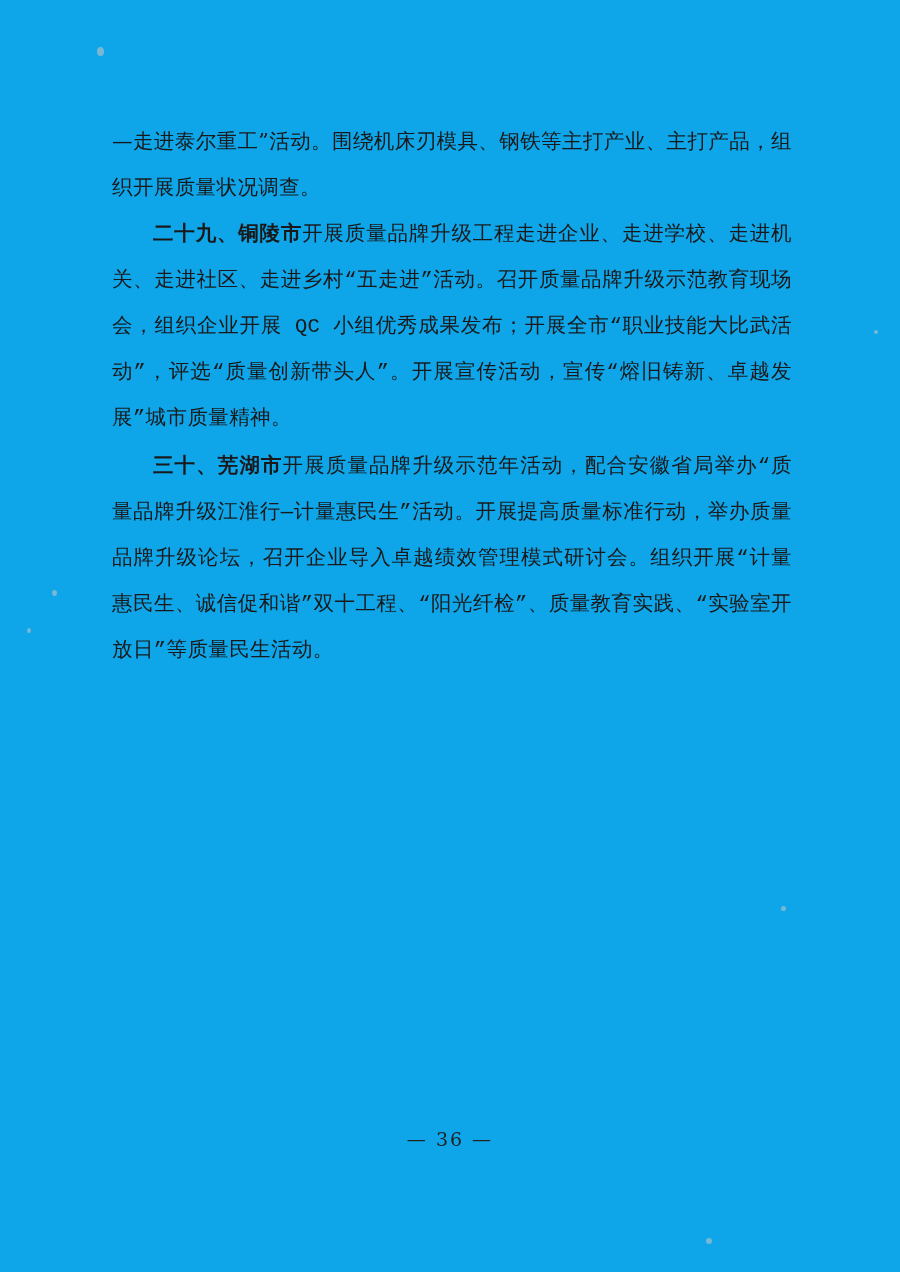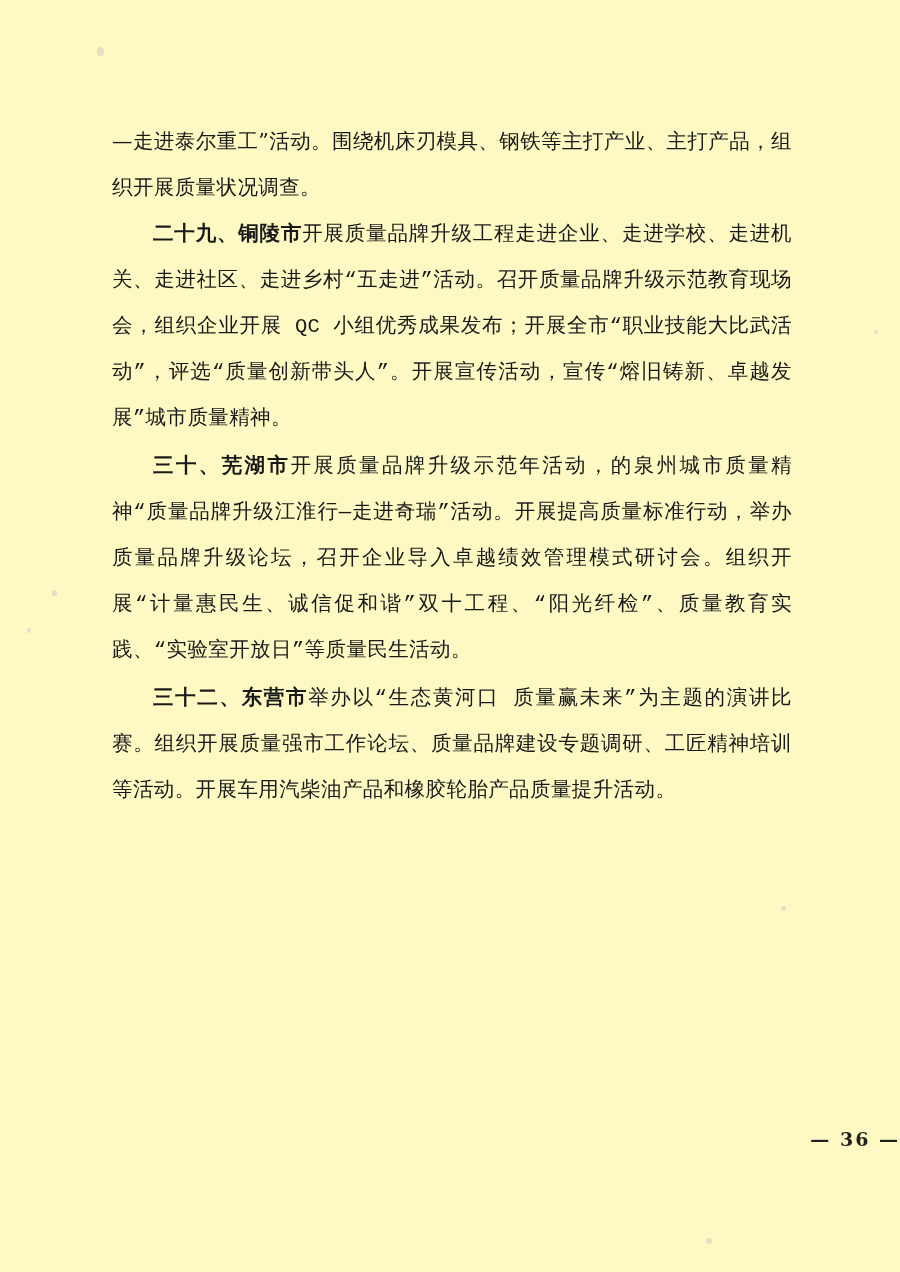--- a/index.html
+++ b/index.html
@@ -12,21 +12,21 @@
     height: 1272px;
     position: relative;
     overflow: hidden;
     font-family: "DejaVu Serif", "Liberation Serif", serif;
   }
   .page {
     position: absolute;
     top: 0; left: 0;
     width: 900px;
     height: 1272px;
-    background: #fef9c3;
+    background: #0ea5e9;
   }
   
   .speck {
     position: absolute;
     background: #cfc9c2;
     border-radius: 50%;
     opacity: .55;
   }
   .content {
     position: absolute;
@@ -49,26 +49,25 @@
     font-family: Liberation Mono, monospace;
   }
   .city {
     font-weight: bold;
   }
   .footer {
     position: absolute;
     left: 0;
     top: 1128px;
     width: 900px;
-    text-align: right;
+    text-align: center;
     font-size: 19px;
     color: #222;
     letter-spacing: 2px;
     font-family: "DejaVu Serif", "Liberation Serif", serif;
-    font-weight: bold;
   }
 </style>
 </head>
 <body>
 
 <div class="page">
 
   <div class="speck" style="left:97px;  top:47px;  width:7px;  height:9px;"></div>
   <div class="speck" style="left:52px;  top:590px; width:5px;  height:6px;"></div>
   <div class="speck" style="left:27px;  top:628px; width:4px;  height:5px;"></div>
@@ -80,25 +79,22 @@
 
     <p class="para">
       <span>—走进泰尔重工”活动。围绕机床刃模具、钢铁等主打产业、主打产品，组织开展质量状况调查。</span>
     </p>
 
     <p class="para indent">
       <span class="city">二十九、</span><span class="city">铜陵市</span><span>开展质量品牌升级工程走进企业、走进学校、走进机关、走进社区、走进乡村“五走进”活动。召开质量品牌升级示范教育现场会，组织企业开展 QC 小组优秀成果发布；开展全市“职业技能大比武活动”，评选“质量创新带头人”。开展宣传活动，宣传“熔旧铸新、卓越发展”城市质量精神。</span>
     </p>
 
     <p class="para indent">
-      <span class="city">三十、</span><span class="city">芜湖市</span><span>开展质量品牌升级示范年活动，的泉州城市质量精神“质量品牌升级江淮行—走进奇瑞”活动。开展提高质量标准行动，举办质量品牌升级论坛，召开企业导入卓越绩效管理模式研讨会。组织开展“计量惠民生、诚信促和谐”双十工程、“阳光纤检”、质量教育实践、“实验室开放日”等质量民生活动。</span>
+      <span class="city">三十、</span><span class="city">芜湖市</span><span>开展质量品牌升级示范年活动，配合安徽省局举办“质量品牌升级江淮行—计量惠民生”活动。开展提高质量标准行动，举办质量品牌升级论坛，召开企业导入卓越绩效管理模式研讨会。组织开展“计量惠民生、诚信促和谐”双十工程、“阳光纤检”、质量教育实践、“实验室开放日”等质量民生活动。</span>
     </p>
 
 
-    <p class="para indent">
-      <span class="city">三十二、</span><span class="city">东营市</span><span>举办以“生态黄河口  质量赢未来”为主题的演讲比赛。组织开展质量强市工作论坛、质量品牌建设专题调研、工匠精神培训等活动。开展车用汽柴油产品和橡胶轮胎产品质量提升活动。</span>
-    </p>
 
   </div>
 
   <div class="footer">— 36 —</div>
 
 </div>
 
 </body></html>

